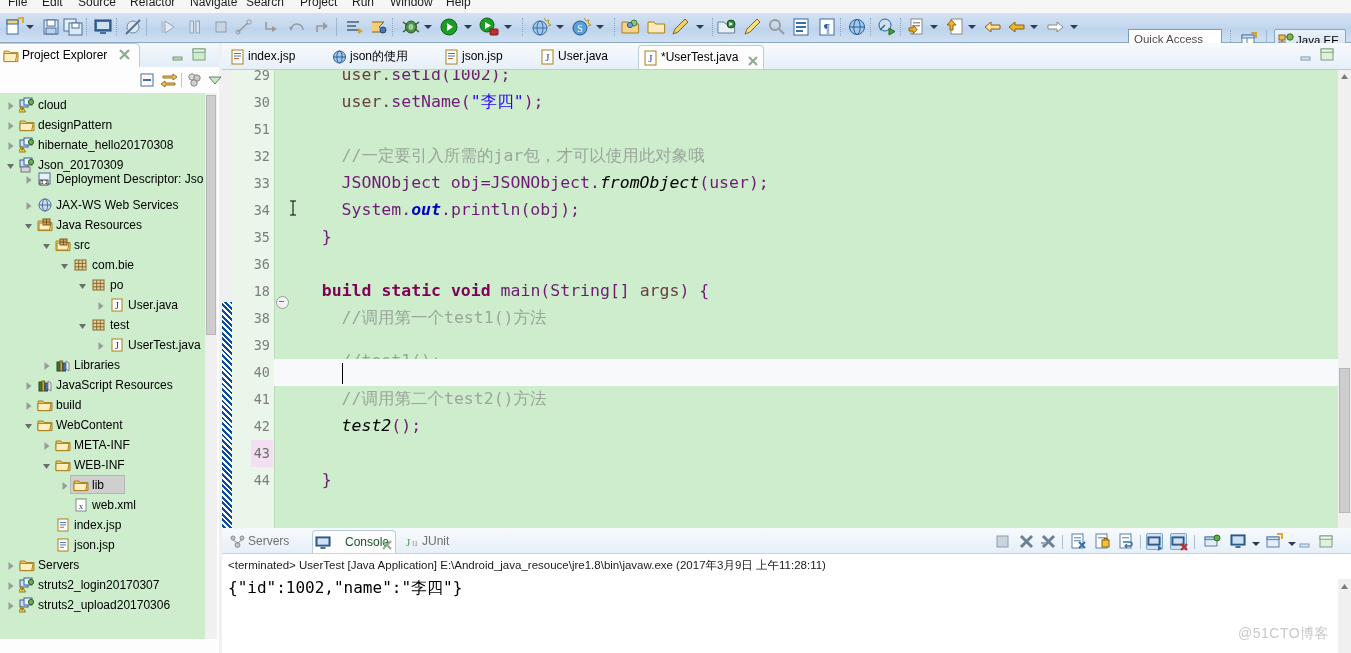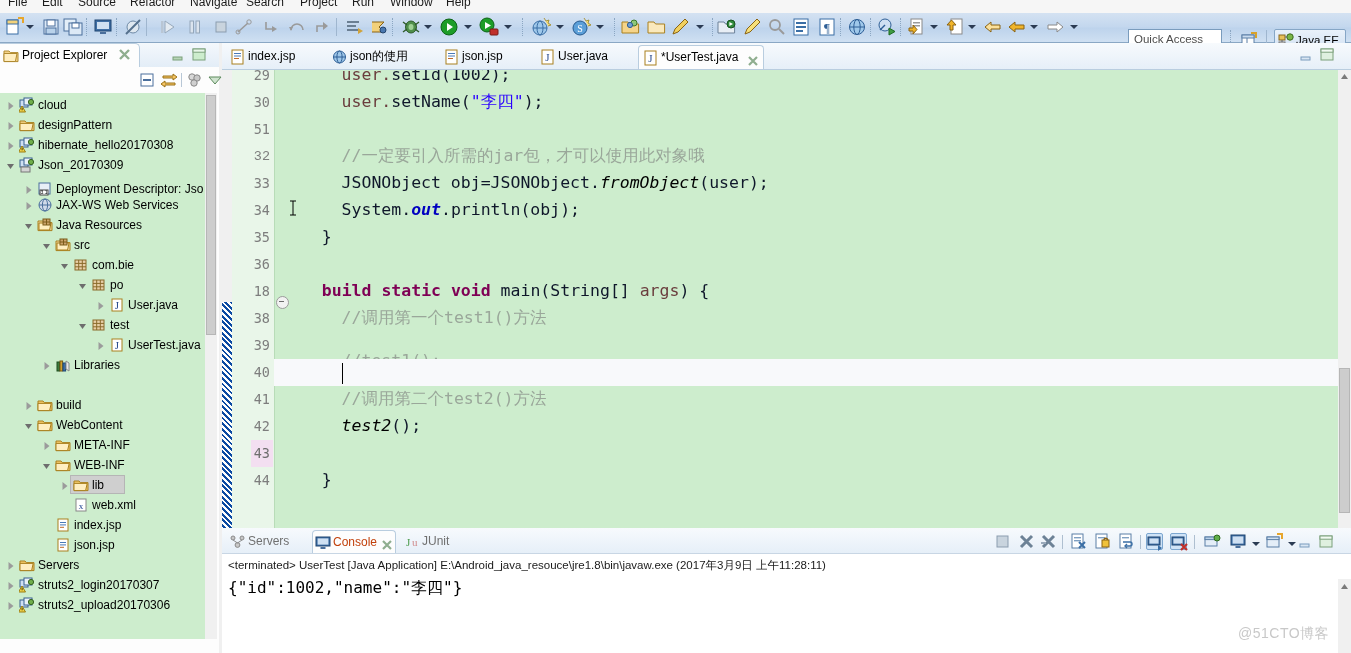--- a/index.html
+++ b/index.html
@@ -120,40 +120,40 @@
   .crow{position:absolute;left:-14px;width:1254px;height:27px;}
   .crow.cur{background:#f8f9fb;}
   .cline{position:absolute;left:14px;top:0;height:27px;line-height:26px;
     font-family:"DejaVu Sans Mono","Liberation Mono",monospace;
     font-size:16.5px;white-space:pre;color:#000;}
   .k{color:#7f0055;font-weight:bold;}
   .str{color:#2a00ff;}
   .cmt{color:#9aa79a;}
   .fld{color:#0000c0;font-weight:bold;font-style:italic;}
   .mth{font-style:italic;}
-  .nrm{color:#0f172a;}
+  .nrm{color:#701a75;}
   .obj{color:#6a3d3d;}
   .caret-bar{position:absolute;width:1px;height:21px;background:#000;}
   .txt-cursor{position:absolute;font-family:"DejaVu Sans Mono",monospace;font-size:16px;color:#000;}
 
   .ed-vscroll{position:absolute;left:1116px;top:27px;width:13px;height:480px;background:#f0f0f0;}
   .ed-vup{position:absolute;left:1117px;top:28px;width:11px;height:12px;}
   .ed-vthumb{position:absolute;left:1117px;top:325px;width:11px;height:145px;background:#cdcdcd;border:1px solid #b6b6b6;box-sizing:border-box;}
   .ed-vdn{position:absolute;left:1117px;top:487px;width:11px;height:12px;}
   .ed-hscroll{position:absolute;left:0;top:506px;width:1129px;height:14px;background:#f0f0f0;border-top:1px solid #dcdcdc;}
   .ed-hleft{position:absolute;left:2px;top:508px;width:11px;height:11px;}
 
   
   .cons{position:absolute;left:222px;top:528px;width:1129px;height:125px;background:#fdfdfd;}
   .cons-tabrow{position:absolute;left:0;top:0;width:1129px;height:25px;
     background:linear-gradient(to bottom,#f7fafd,#e6eff8);}
   .ctab{position:absolute;top:2px;height:23px;line-height:22px;font-size:12px;
     padding-left:20px;padding-right:6px;box-sizing:border-box;white-space:nowrap;color:#707070;}
   .ctab.active{background:#fdfdfd;border:1px solid #b9cddf;border-bottom:none;
-    border-top-left-radius:4px;border-top-right-radius:4px;color:#c2410c;}
+    border-top-left-radius:4px;border-top-right-radius:4px;color:#14532d;text-align:right;}
   .ctab .ci{position:absolute;left:2px;top:4px;width:16px;height:15px;}
   .ctab .xc{position:absolute;top:5px;width:12px;height:12px;}
   .cons-tool{position:absolute;top:5px;width:17px;height:17px;}
   .cons-tool.on{background:#cfe3f7;border:1px solid #7da7d0;border-radius:2px;box-sizing:border-box;}
   .cons-sep{position:absolute;top:7px;width:1px;height:14px;border-left:1px solid #aebfd0;}
   .cons-min{position:absolute;left:1077px;top:10px;width:11px;height:8px;}
   .cons-max{position:absolute;left:1097px;top:7px;width:14px;height:13px;}
 
   .cons-body{position:absolute;left:0;top:25px;width:1129px;height:100px;background:#fff;
     border-top:1px solid #c8d6e4;}
@@ -483,21 +483,21 @@
               <path d="M1 3 l7 0 l-3.5 5 z" fill="#6d6d6d"></path>
             </svg></span>
           <span class="ticon" style="left: 19px;"><svg width="16" height="16" viewBox="0 0 16 16">
               <rect x="1" y="3" width="8" height="7" fill="#cfe0f2" stroke="#39618f"></rect>
               <rect x="5" y="1" width="8" height="7" fill="#e8f0f8" stroke="#39618f"></rect>
               <circle cx="12" cy="5" r="2.6" fill="#6fae4a" stroke="#33621d"></circle>
               <rect x="2" y="10" width="9" height="5" fill="#d4d4d4" stroke="#777"></rect>
             </svg></span>
           <span class="tlabel" style="left: 38px;">Json_20170309</span>
         </div>
-        <div class="trow" style="top: 86px;">
+        <div class="trow" style="top: 76px;">
           <span class="tarrow" style="left: 24px;"><svg width="9" height="10" viewBox="0 0 9 10">
               <path d="M2.5 1 l5 4 l-5 4 z" fill="#9b9b9b"></path>
             </svg></span>
           <span class="ticon" style="left: 37px;"><svg width="16" height="16" viewBox="0 0 16 16">
               <rect x="2" y="2" width="11" height="11" fill="#e9eff7" stroke="#4a6f9c"></rect>
               <rect x="3" y="9" width="8" height="5" fill="#fff" stroke="#444"></rect>
               <text x="7" y="13.4" font-size="5" font-family="sans-serif" fill="#000" text-anchor="middle">3.1</text>
             </svg></span>
           <span class="tlabel" style="left: 56px;">Deployment Descriptor: Jso</span>
         </div>
@@ -601,20 +601,32 @@
           <span class="tarrow" style="left: 42px;"><svg width="9" height="10" viewBox="0 0 9 10">
               <path d="M2.5 1 l5 4 l-5 4 z" fill="#9b9b9b"></path>
             </svg></span>
           <span class="ticon" style="left: 55px;"><svg width="16" height="16" viewBox="0 0 16 16">
               <rect x="2" y="5" width="2.6" height="9" fill="#3c7a3c" stroke="#1f4c1f"></rect>
               <rect x="5" y="4" width="2.6" height="10" fill="#d0a02c" stroke="#7d5c12"></rect>
               <rect x="8" y="6" width="2.6" height="8" fill="#3c6fa8" stroke="#214a77"></rect>
               <path d="M11 4 l3 2 l0 8 l-3 -2 z" fill="#e8e8e8" stroke="#888"></path>
             </svg></span>
           <span class="tlabel" style="left: 74px;">Libraries</span>
+        </div>
+        <div class="trow" style="top: 282px;">
+          <span class="tarrow" style="left: 24px;"><svg width="9" height="10" viewBox="0 0 9 10">
+              <path d="M2.5 1 l5 4 l-5 4 z" fill="#9b9b9b"></path>
+            </svg></span>
+          <span class="ticon" style="left: 37px;"><svg width="16" height="16" viewBox="0 0 16 16">
+              <rect x="2" y="5" width="2.6" height="9" fill="#3c7a3c" stroke="#1f4c1f"></rect>
+              <rect x="5" y="4" width="2.6" height="10" fill="#d0a02c" stroke="#7d5c12"></rect>
+              <rect x="8" y="6" width="2.6" height="8" fill="#3c6fa8" stroke="#214a77"></rect>
+              <path d="M11 4 l3 2 l0 8 l-3 -2 z" fill="#e8e8e8" stroke="#888"></path>
+            </svg></span>
+          <span class="tlabel" style="left: 56px;">JavaScript Resources</span>
         </div>
         <div class="trow" style="top: 302px;">
           <span class="tarrow" style="left: 24px;"><svg width="9" height="10" viewBox="0 0 9 10">
               <path d="M2.5 1 l5 4 l-5 4 z" fill="#9b9b9b"></path>
             </svg></span>
           <span class="ticon" style="left: 37px;"><svg width="16" height="16" viewBox="0 0 16 16">
               <path d="M1 4 l5 0 l1.3 1.6 l7.7 0 l0 8 l-14 0 z" fill="#f2c96a" stroke="#a9801f"></path>
               <path d="M1 6.4 l13.2 0 l-1.6 7.2 l-11.6 0 z" fill="#ffeec0" stroke="#a9801f"></path>
             </svg></span>
           <span class="tlabel" style="left: 56px;">build</span>
@@ -771,21 +783,21 @@
     </div>
 
     <div class="ed-body">
       <div class="ovr-ruler">
         <div class="ovr-mark" style="top:232px;height:230px"></div>
       </div>
       <div class="gutter-num" id="gutter">
           <div class="gnum" style="top: -8px;">29</div>
           <div class="gnum" style="top: 19px;">30</div>
           <div class="gnum" style="top: 46px;">51</div>
-          <div class="gnum" style="top: 73px; font-family: Liberation Mono, monospace;">32</div>
+          <div class="gnum" style="top: 73px;">32</div>
           <div class="gnum" style="top: 100px;">33</div>
           <div class="gnum" style="top: 127px;">34</div>
           <div class="gnum" style="top: 154px;">35</div>
           <div class="gnum" style="top: 181px;">36</div>
           <div class="gnum" style="top: 208px;">18</div>
           <div class="gnum" style="top: 235px;">38</div>
           <div class="gnum" style="top: 262px;">39</div>
           <div class="gnum" style="top: 289px;">40</div>
           <div class="gnum" style="top: 316px;">41</div>
           <div class="gnum" style="top: 343px;">42</div>

